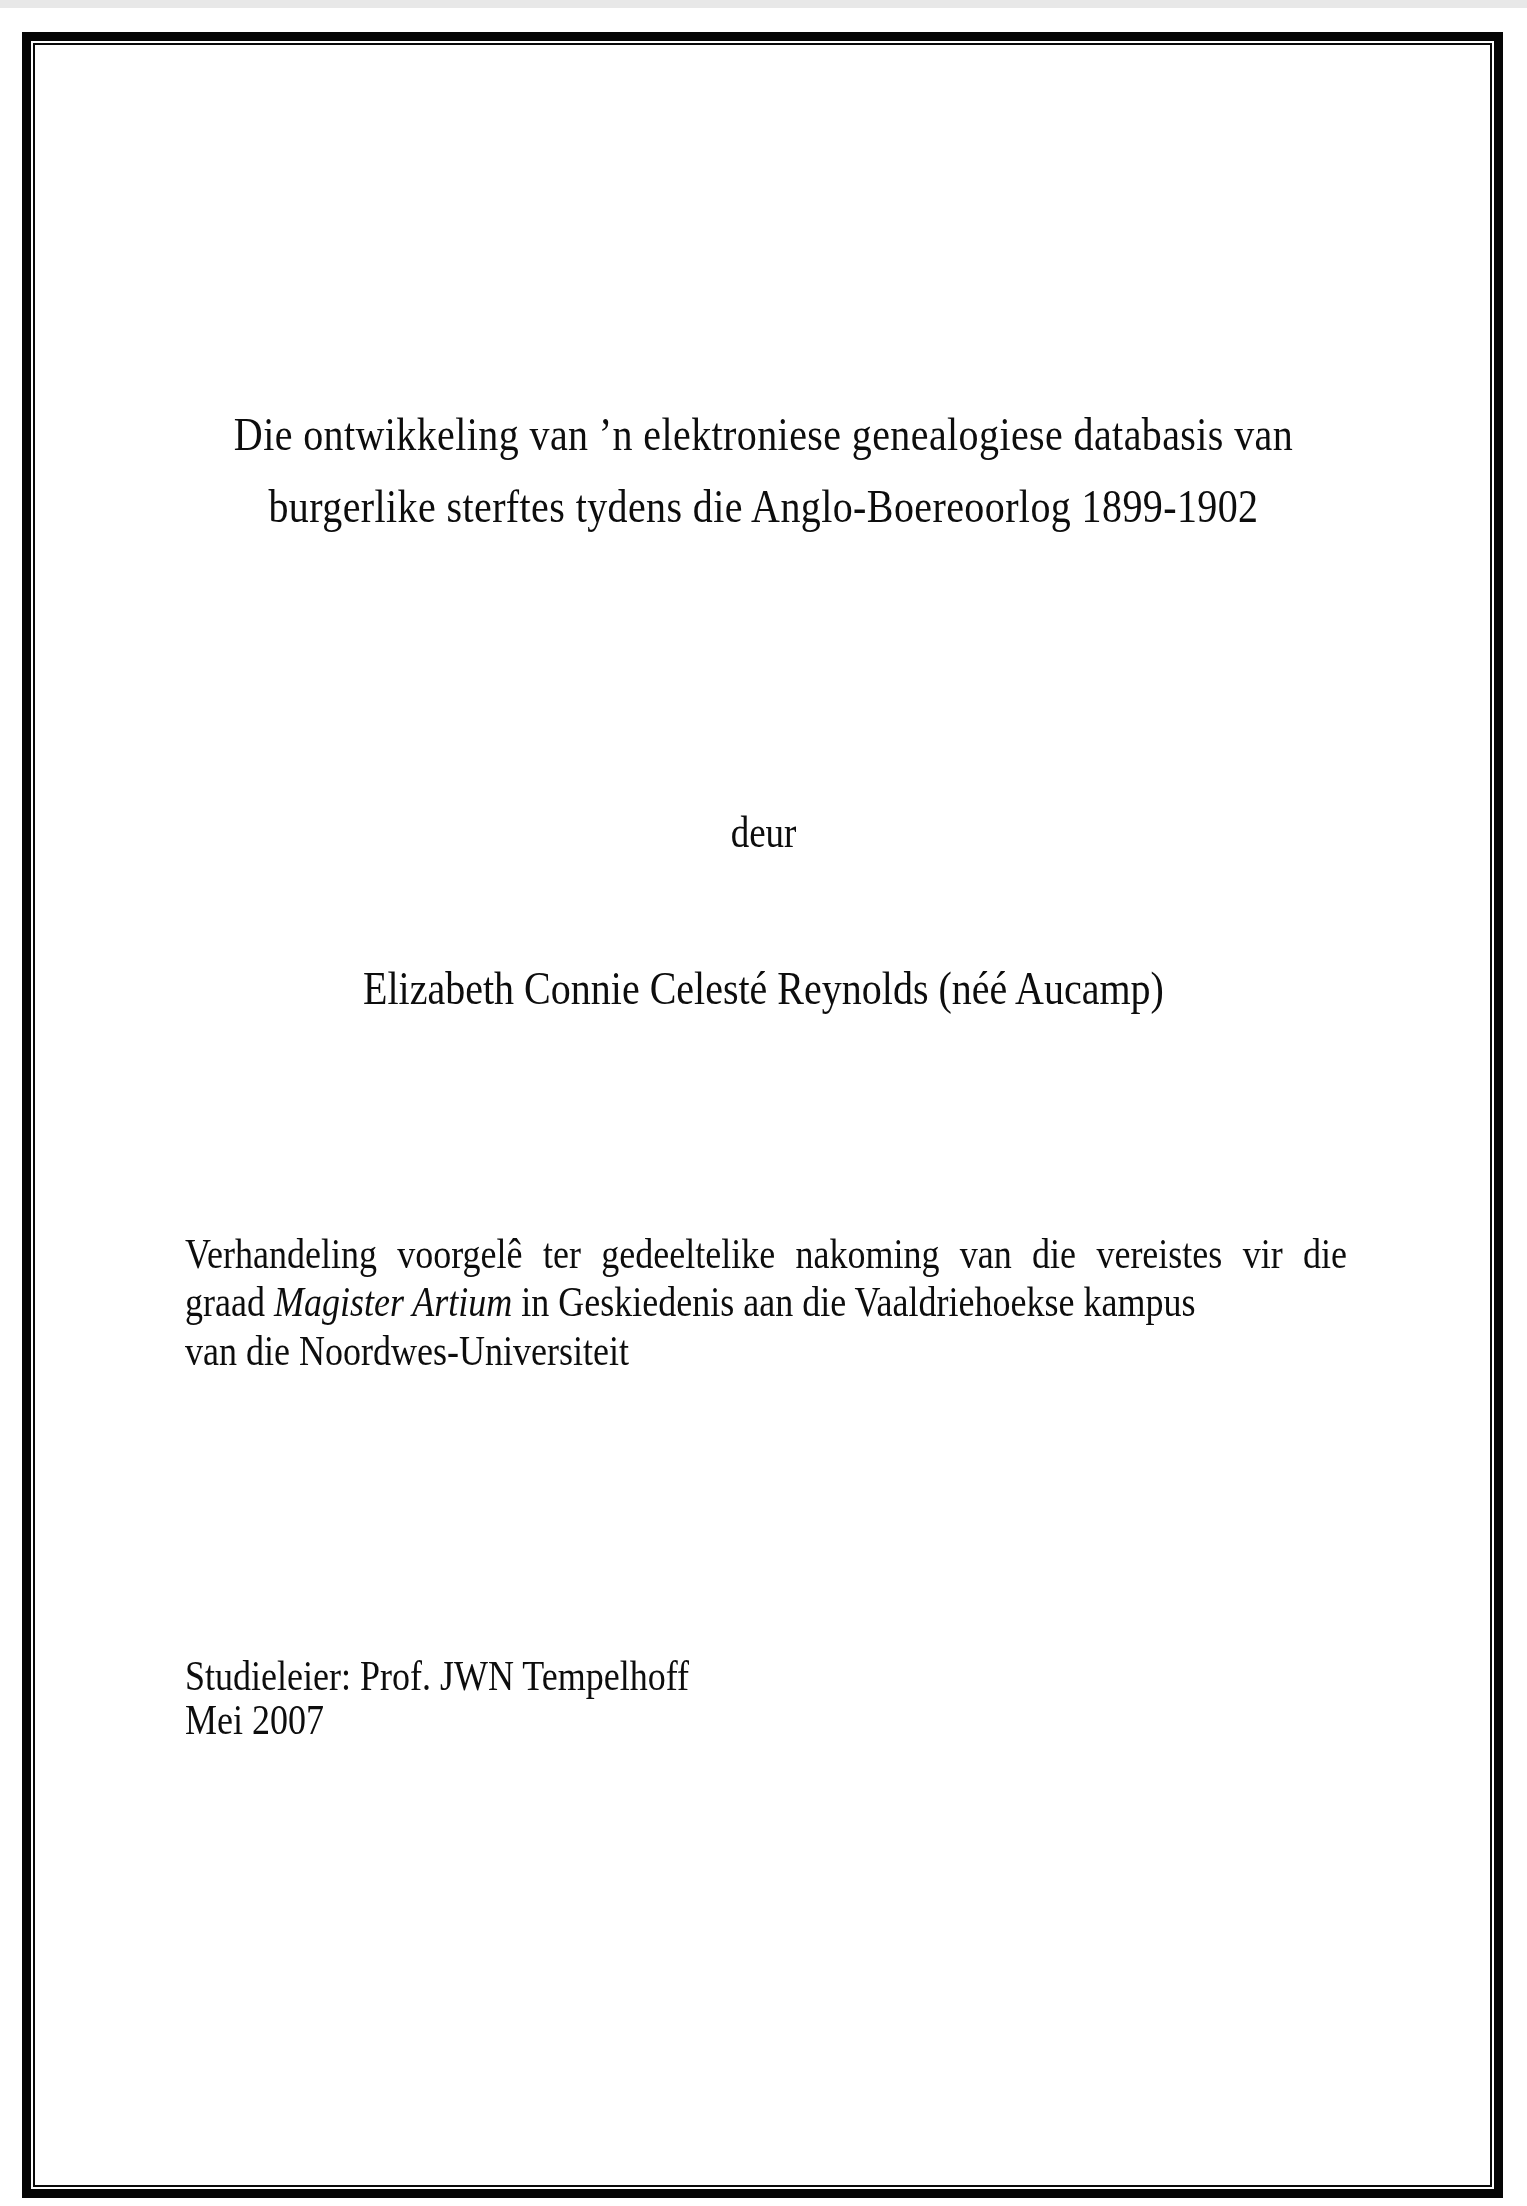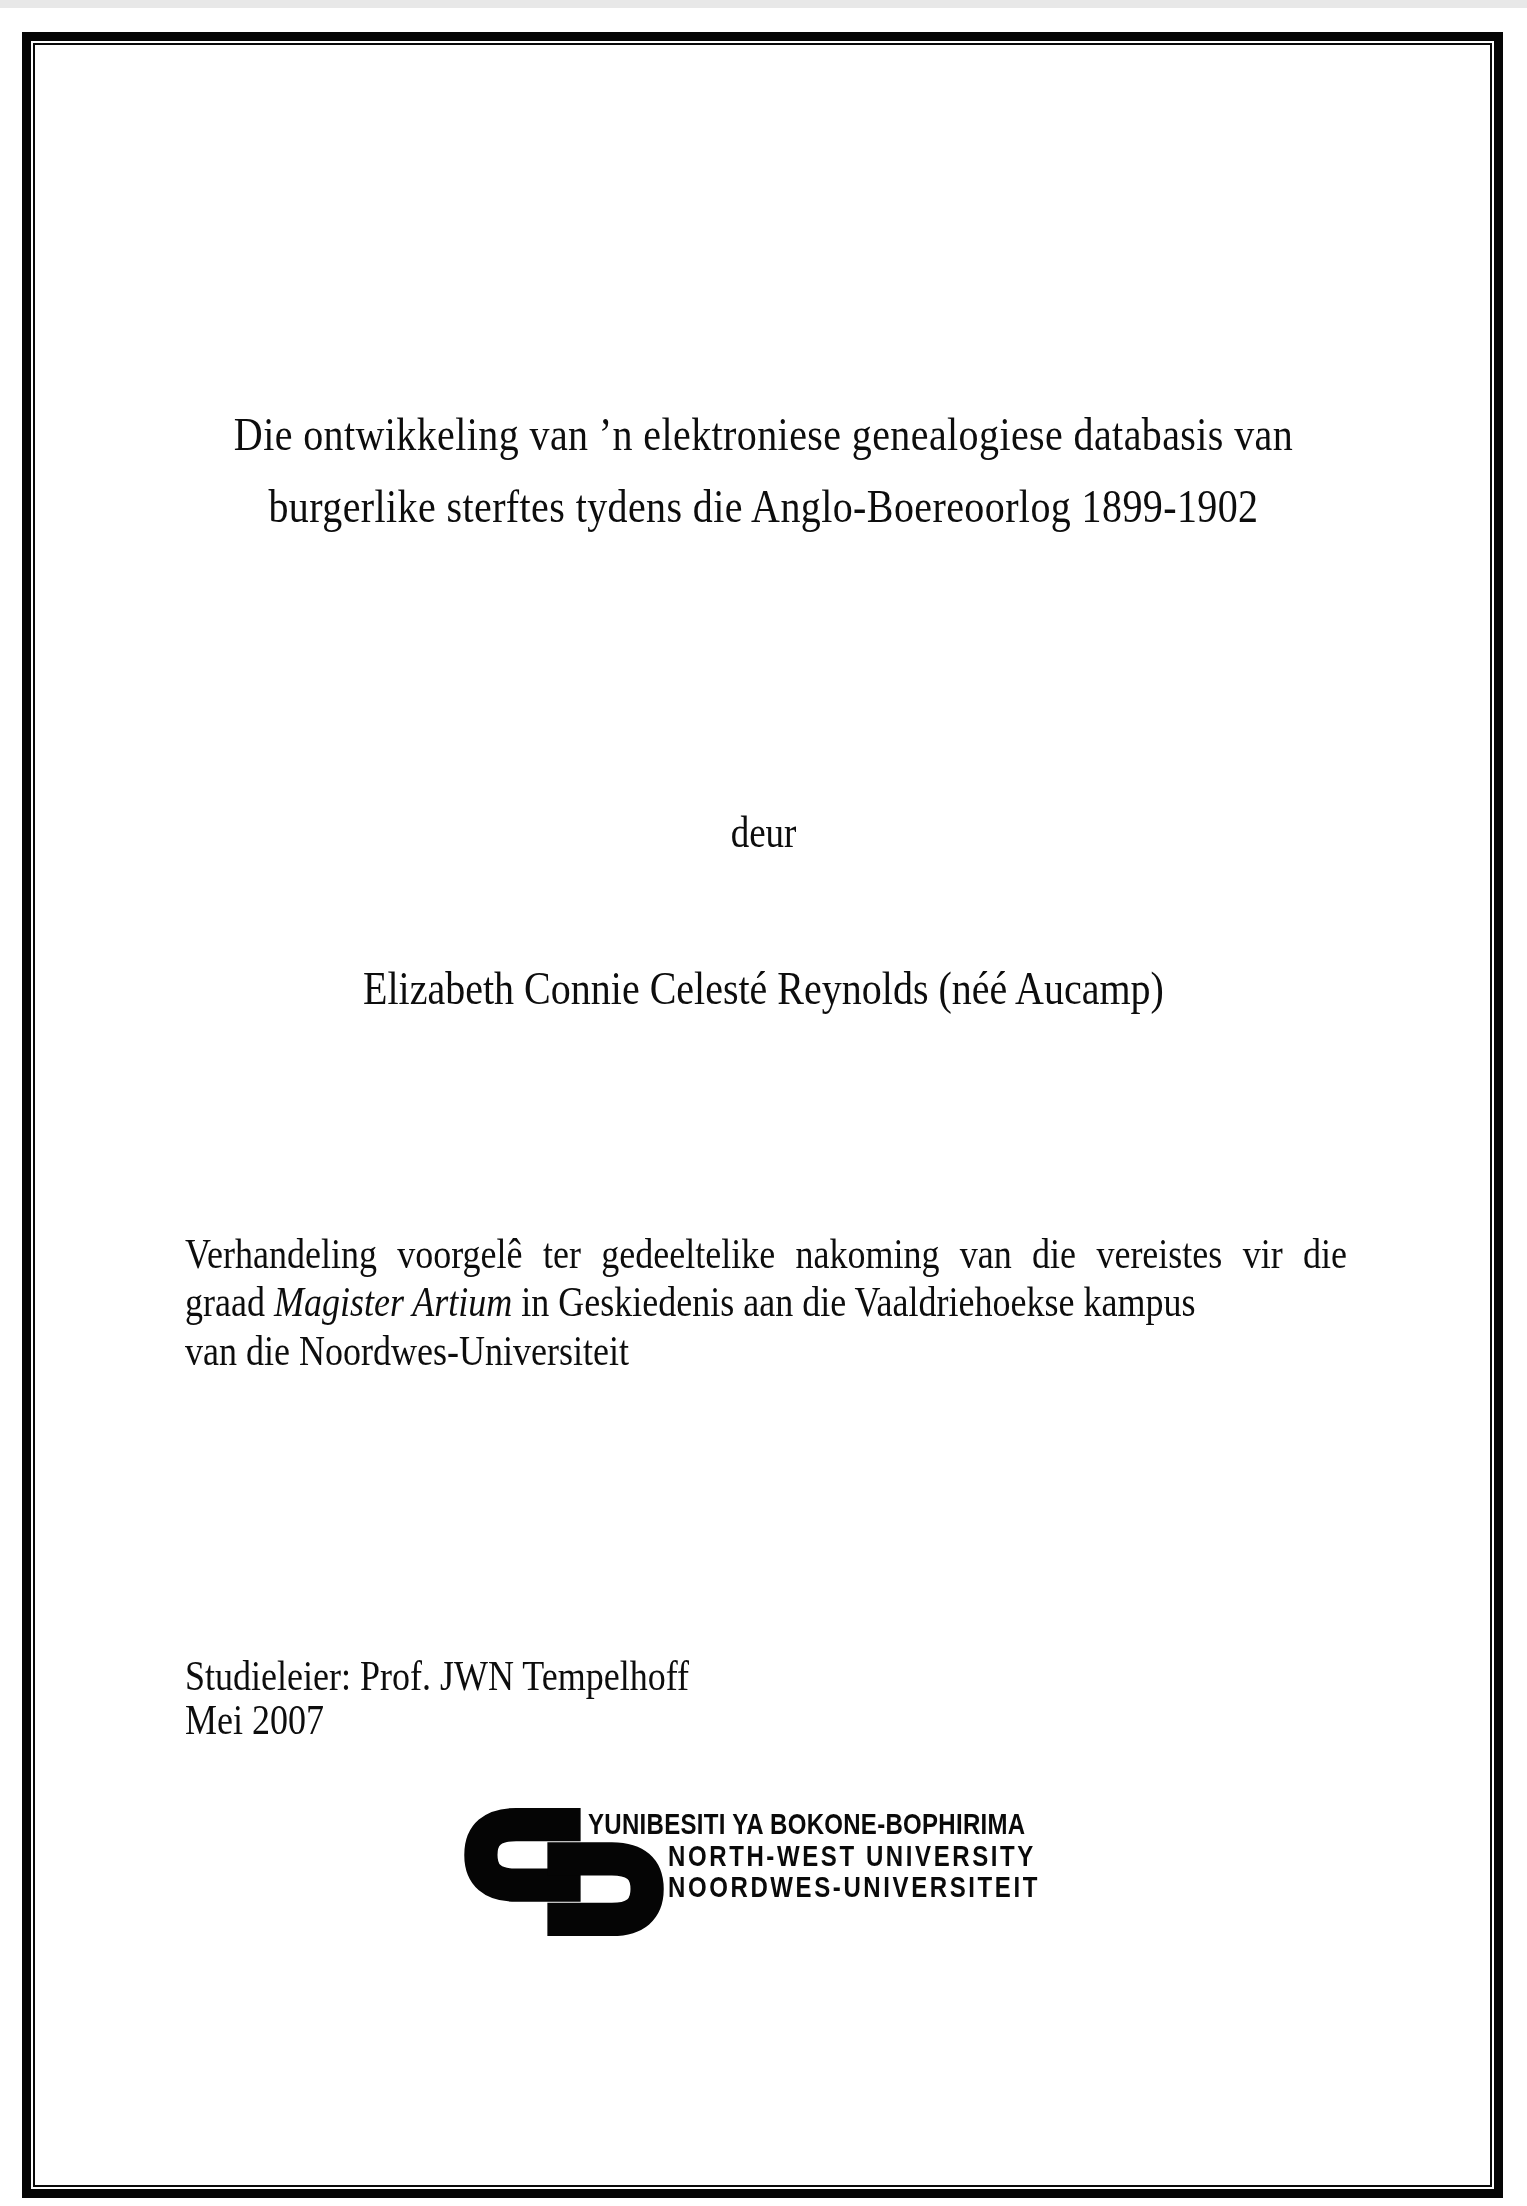--- a/index.html
+++ b/index.html
@@ -133,27 +133,14 @@
     <div class="line-justify">Verhandeling voorgelê ter gedeeltelike nakoming van die vereistes vir die</div>
     <div><span>graad </span><i>Magister Artium</i><span> in Geskiedenis aan die Vaaldriehoekse kampus</span></div>
     <div>van die Noordwes-Universiteit</div>
   </div>
 
   <div class="supervisor-block stretch-left">
     <div>Studieleier: Prof. JWN Tempelhoff</div>
     <div>Mei 2007</div>
   </div>
 
-  <div class="logo">
-    <svg class="logo-mark" width="202" height="132" viewBox="0 0 206 135" xmlns="http://www.w3.org/2000/svg">
-      <g fill="none" stroke="#050505" stroke-width="34" stroke-linecap="butt">
-        <path d="M 120 19 H 54 Q 18 19 18 50 Q 18 81 54 81 H 120"></path>
-        <path transform="rotate(180 103 67.5)" d="M 120 19 H 54 Q 18 19 18 50 Q 18 81 54 81 H 120"></path>
-      </g>
-    </svg>
-    <div class="logo-text">
-      <div>YUNIBESITI YA BOKONE-BOPHIRIMA</div>
-      <div class="indent">NORTH-WEST UNIVERSITY</div>
-      <div class="indent">NOORDWES-UNIVERSITEIT</div>
-    </div>
-  </div>
 
 </div>
 
 </body></html>

